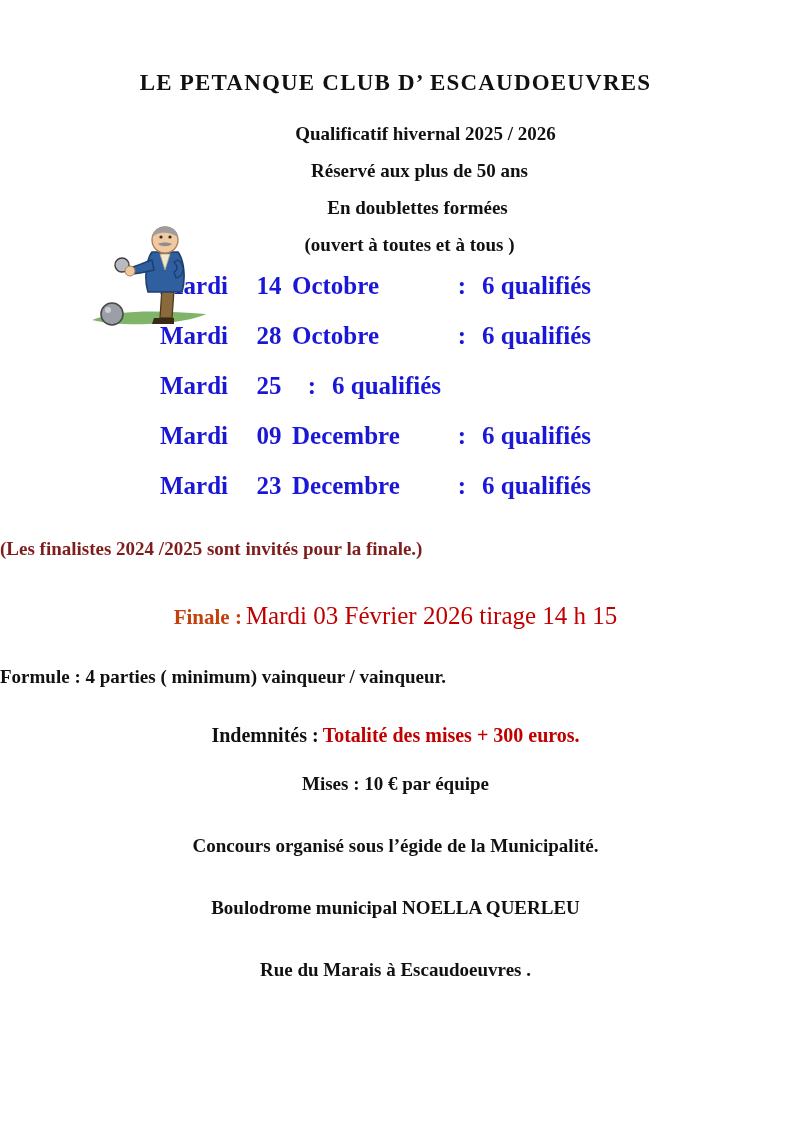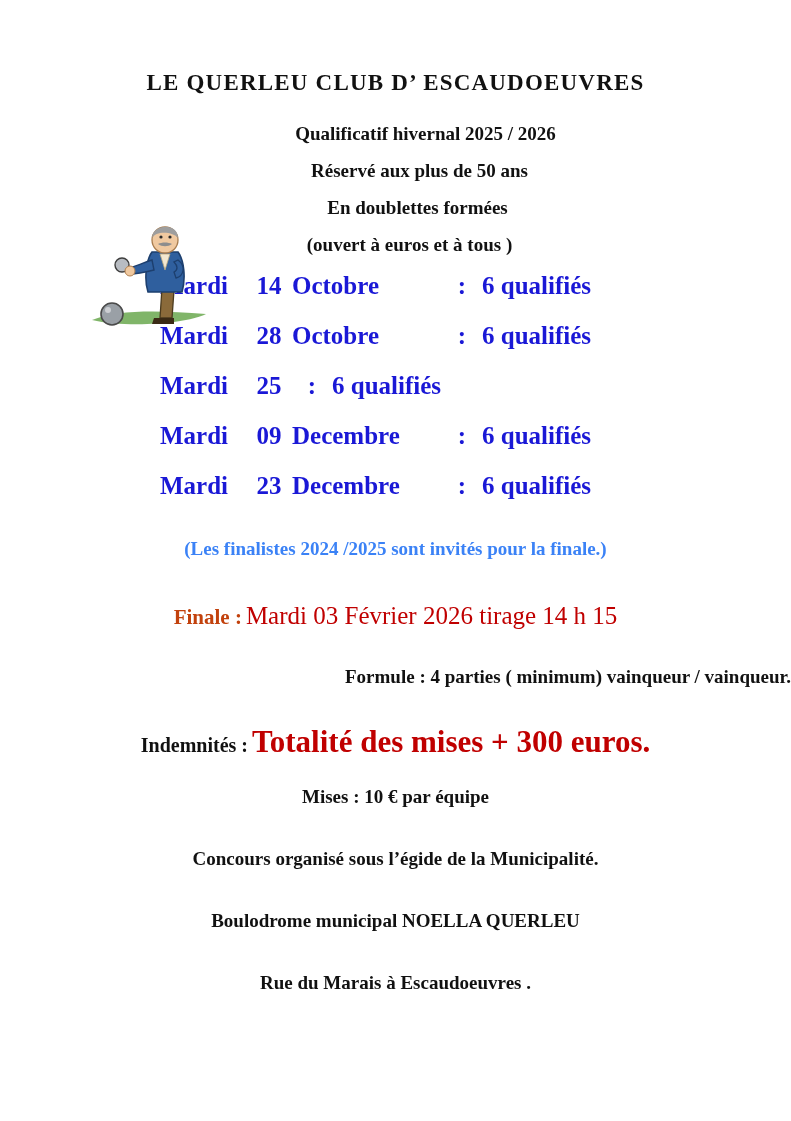--- a/index.html
+++ b/index.html
@@ -69,82 +69,82 @@
     margin: 0 0 22px 0;
     padding-left: 160px;
   }
   .date-row .day { width: 86px; }
   .date-row .num { width: 46px; text-align: center; }
   .date-row .month { width: 150px; }
   .date-row .colon { width: 40px; text-align: center; }
   .date-row .qual { }
 
   .note {
-    text-align: center;
+    text-align: left;
     font-size: 19px;
     font-weight: bold;
     margin-top: 38px;
-    color: #3b82f6;
+    color: #7f1d1d;
   }
 
   .final {
     text-align: center;
     margin-top: 42px;
     white-space: nowrap;
   }
   .final .label {
     font-size: 21px;
     font-weight: bold;
     color: #c2410c;
   }
   .final .value {
     font-size: 25px;
     font-weight: normal;
     color: #c00000;
   }
 
   .formule {
-    text-align: right;
+    text-align: left;
     font-size: 19px;
     font-weight: bold;
     margin-top: 36px;
     color: #111111;
   }
 
   .indemnites {
     text-align: center;
     margin-top: 36px;
     white-space: nowrap;
   }
   .indemnites .label {
     font-size: 20px;
     font-weight: bold;
     color: #111111;
   }
   .indemnites .value {
-    font-size: 31px;
+    font-size: 20px;
     font-weight: bold;
     color: #c00000;
   }
 
   .footer-line {
     text-align: center;
     font-size: 19px;
     font-weight: bold;
     color: #111111;
     margin-top: 40px;
   }
   .footer-line.first { margin-top: 26px; }
 </style>
 </head>
 <body>
 
 <div class="page">
 
-  <div class="title">LE  QUERLEU  CLUB  D’ ESCAUDOEUVRES</div>
+  <div class="title">LE  PETANQUE  CLUB  D’ ESCAUDOEUVRES</div>
 
   <div class="illustration">
     <svg width="146" height="125" viewBox="0 0 146 125" xmlns="http://www.w3.org/2000/svg">
 
       <path d="M6 110 C 30 100, 70 100, 120 104 C 100 114, 40 118, 6 110 Z" fill="#6aa84f" opacity="0.85"></path>
 
       <circle cx="26" cy="104" r="11" fill="#9aa0a6" stroke="#4a4a4a" stroke-width="1.6"></circle>
       <circle cx="22" cy="100" r="3" fill="#d8dadd" opacity="0.8"></circle>
 
       <circle cx="36" cy="55" r="7" fill="#b8bcc2" stroke="#3d3d3d" stroke-width="1.4"></circle>
@@ -171,21 +171,21 @@
 
       <circle cx="75" cy="27" r="1.6" fill="#2b2b2b"></circle>
       <circle cx="84" cy="27" r="1.6" fill="#2b2b2b"></circle>
     </svg>
   </div>
 
   <div class="intro">
     <div class="line1">Qualificatif hivernal 2025 / 2026</div>
     <div class="line2">Réservé aux plus de 50 ans</div>
     <div class="line3">En doublettes formées</div>
-    <div class="line4">(ouvert à euros et à tous )</div>
+    <div class="line4">(ouvert à toutes et à tous )</div>
   </div>
 
   <div class="dates">
     <div class="date-row">
       <span class="day">Mardi</span>
       <span class="num">14</span>
       <span class="month">Octobre</span>
       <span class="colon">:</span>
       <span class="qual">6 qualifiés</span>
     </div>

